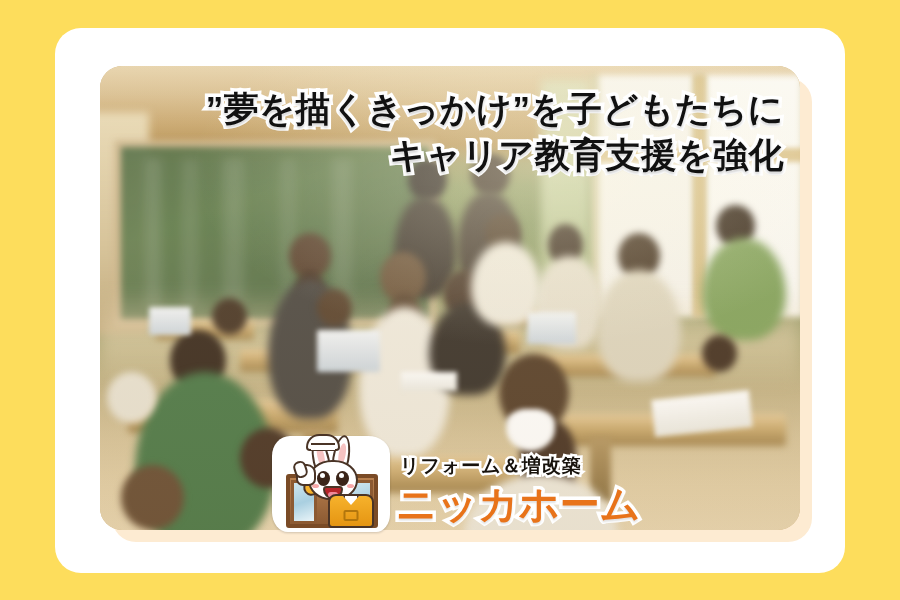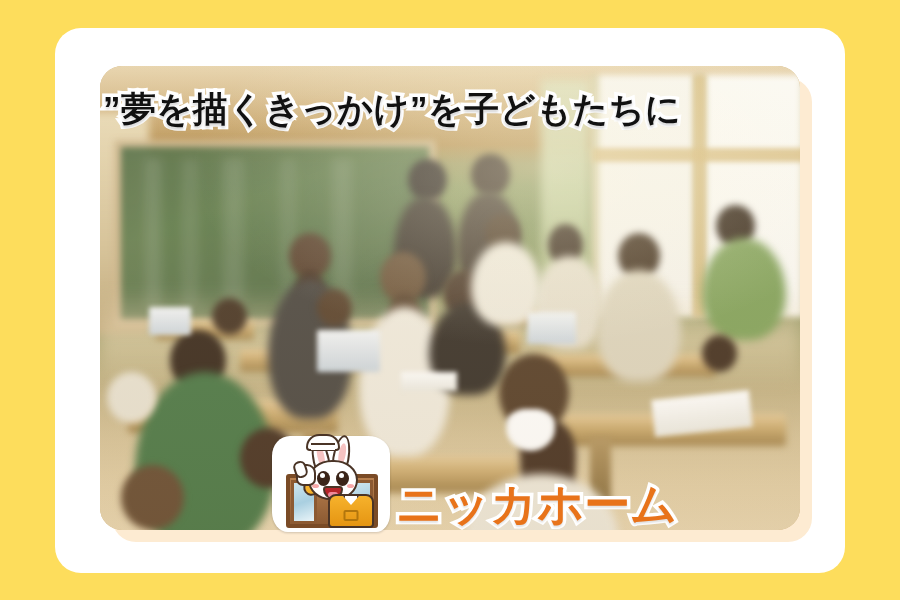--- a/index.html
+++ b/index.html
@@ -185,23 +185,23 @@
     position:absolute; inset:0;
     background:
       radial-gradient(ellipse 70% 55% at 62% 22%, rgba(255,250,225,.40), rgba(255,240,200,0) 70%),
       linear-gradient(180deg, rgba(255,244,216,.10), rgba(180,140,80,.10));
     mix-blend-mode: normal;
   }
 
   
   .headline {
     position: absolute;
-    left: 103px; top: 86px;
+    left: 84px; top: 86px;
     width: 700px;
-    text-align: left;
+    text-align: right;
     z-index: 6;
     pointer-events: none;
   }
   .headline .line {
     display: block;
     color: #111111;
     font-weight: 900;
     font-size: 35px;
     line-height: 46px;
     letter-spacing: .5px;
@@ -354,21 +354,21 @@
     color: #17120c;
     letter-spacing: 1px;
     -webkit-text-stroke: 5px #ffffff;
     paint-order: stroke fill;
     line-height: 24px;
     white-space: nowrap;
     margin-left: 4px;
   }
   .brand {
     display:block;
-    font-size: 46px;
+    font-size: 40px;
     font-weight: 900;
     color: #e8731a;
     letter-spacing: 0px;
     -webkit-text-stroke: 7px #ffffff;
     paint-order: stroke fill;
     line-height: 52px;
     white-space: nowrap;
     text-shadow: 0 2px 2px rgba(0,0,0,.12);
   }
 </style>
@@ -462,20 +462,21 @@
     <div class="laptop" style="left:7%; top:52%; width:6%; height:6%;"></div>
     <div class="paper" style="left:79%; top:71%; width:14%; height:8%; transform:rotate(-6deg);"></div>
     <div class="paper" style="left:43%; top:66%; width:8%; height:4%;"></div>
   </div>
 
   <div class="ph-grade"></div>
 </div>
 
 <div class="headline">
   <span class="line">”夢を描くきっかけ”を子どもたちに</span>
+  <span class="line">キャリア教育支援を強化</span>
 </div>
 
 <div class="logo">
 
   <div class="mascot">
     <div class="mascot-plate"></div>
     <div class="window-frame">
       <div class="window-pane l"></div>
       <div class="window-pane r"></div>
     </div>
@@ -497,15 +498,16 @@
       <div class="arm-up"></div>
       <div class="thumb"></div>
       <div class="body-uniform">
         <div class="collar"></div>
         <div class="pocket"></div>
       </div>
     </div>
   </div>
 
   <div class="wordmark">
+    <span class="tagline">リフォーム＆増改築</span>
     <span class="brand">ニッカホーム</span>
   </div>
 </div>
 
 </body></html>

